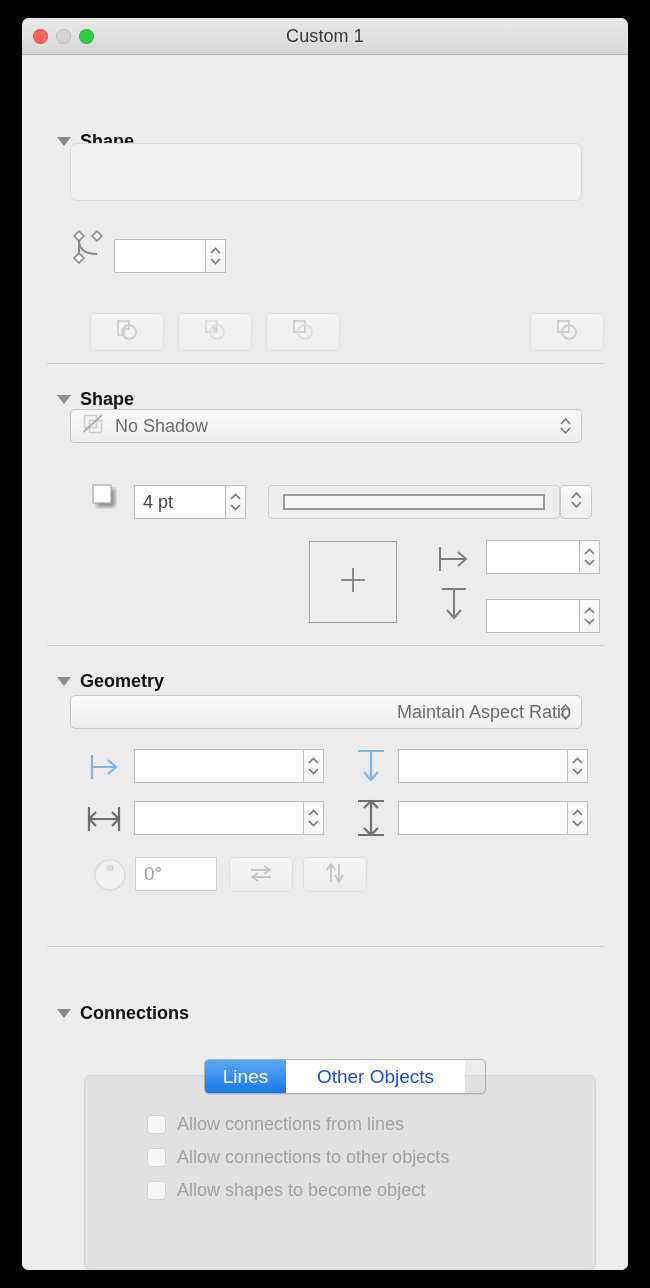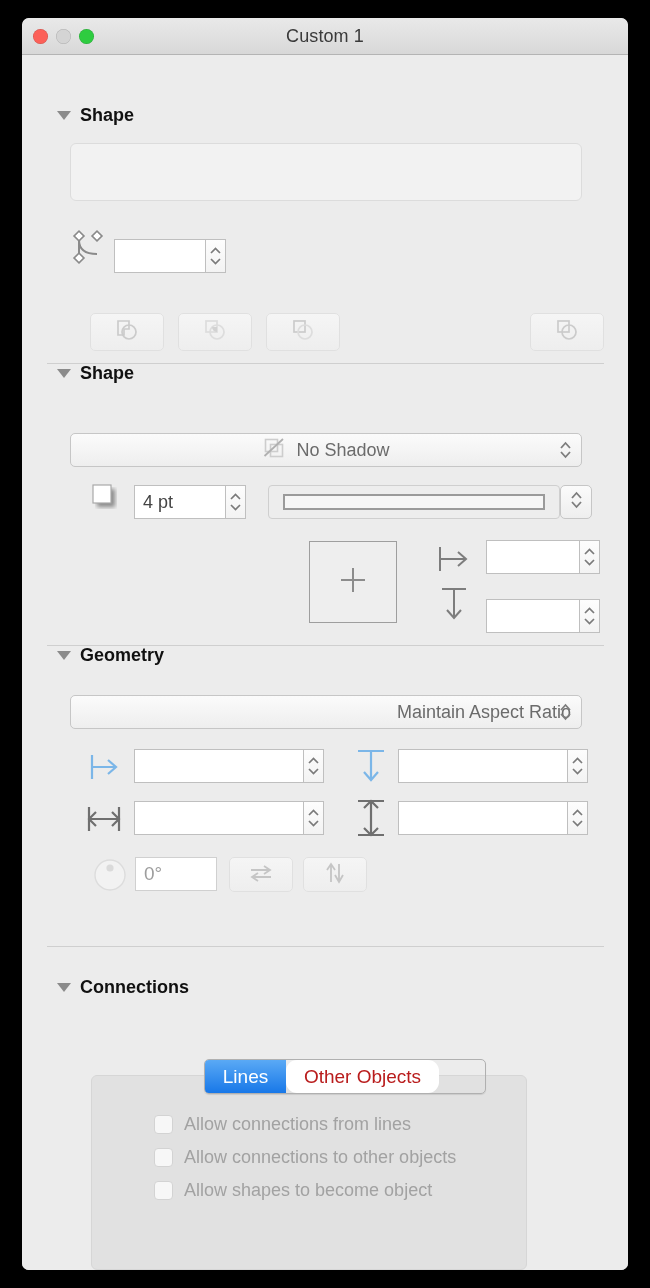--- a/index.html
+++ b/index.html
@@ -60,20 +60,21 @@
   
   .body { position: relative; height: 1215px; background: #ececec; }
 
   .section-title {
     display: flex;
     align-items: center;
     gap: 9px;
     font-size: 18px;
     font-weight: bold;
     color: #111;
+    margin-top: 26px;
   }
   .disclosure {
     width: 0; height: 0;
     border-left: 7px solid transparent;
     border-right: 7px solid transparent;
     border-top: 9px solid #8b8b8b;
     display: block;
   }
 
   .divider {
@@ -144,23 +145,23 @@
     display: flex;
     align-items: center;
     gap: 11px;
     font-size: 18px;
     color: #a2a2a2;
   }
 
   
   .conn-panel {
     position: absolute;
-    left: 69px;
+    left: 62px;
     top: 1020px;
-    width: 436px;
+    width: 512px;
     bottom: 0;
     background: #e1e1e1;
     border: 1px solid #d6d6d6;
     border-radius: 6px;
   }
   .segmented {
     position: absolute;
     left: 182px;
     top: 1004px;
     width: 282px;
@@ -172,21 +173,21 @@
     box-shadow: 0 1px 1px rgba(0,0,0,0.10);
   }
   .seg {
     flex: none;
     display: flex;
     align-items: center;
     justify-content: center;
     font-size: 19px;
   }
   .seg.on  { background: linear-gradient(to bottom,#5aa9f5,#1878e8); color:#fff; width: 81px; }
-  .seg.off { background: #fff; color: #b91c1c; width: 153px; border-radius: 11px; }
+  .seg.off { background: #fff; color: #1d4ed8; width: 179px; }
 </style>
 </head>
 <body>
 
 <div class="window">
 
   <div class="titlebar">
     <div class="traffic">
       <span class="dot close"></span>
       <span class="dot min"></span>
@@ -260,21 +261,21 @@
       </span>
     </div>
 
     <div class="divider" style="top:308px;"></div>
 
     <div class="section-title" style="position:absolute;left:35px;top:308px;">
       <span class="disclosure"></span>
       <span>Shape</span>
     </div>
 
-    <div class="combo" style="position:absolute;left:48px;top:378px;width:512px;justify-content:center;">
+    <div class="combo" style="position:absolute;left:48px;top:354px;width:512px;">
       <span style="margin-right:10px;">
         <svg width="24" height="24" viewBox="0 0 24 24">
             <rect x="3.5" y="3.5" width="12" height="12" fill="none" stroke="#cdcdcd" stroke-width="1.6"></rect>
             <rect x="8.5" y="8.5" width="12" height="12" fill="none" stroke="#cdcdcd" stroke-width="1.6"></rect>
             <path d="M2.5 20 L21 3" stroke="#b0b0b0" stroke-width="1.8"></path>
           </svg>
       </span>
       <span>No Shadow</span>
       <span class="updown">
         <svg width="13" height="20" viewBox="0 0 13 20">

